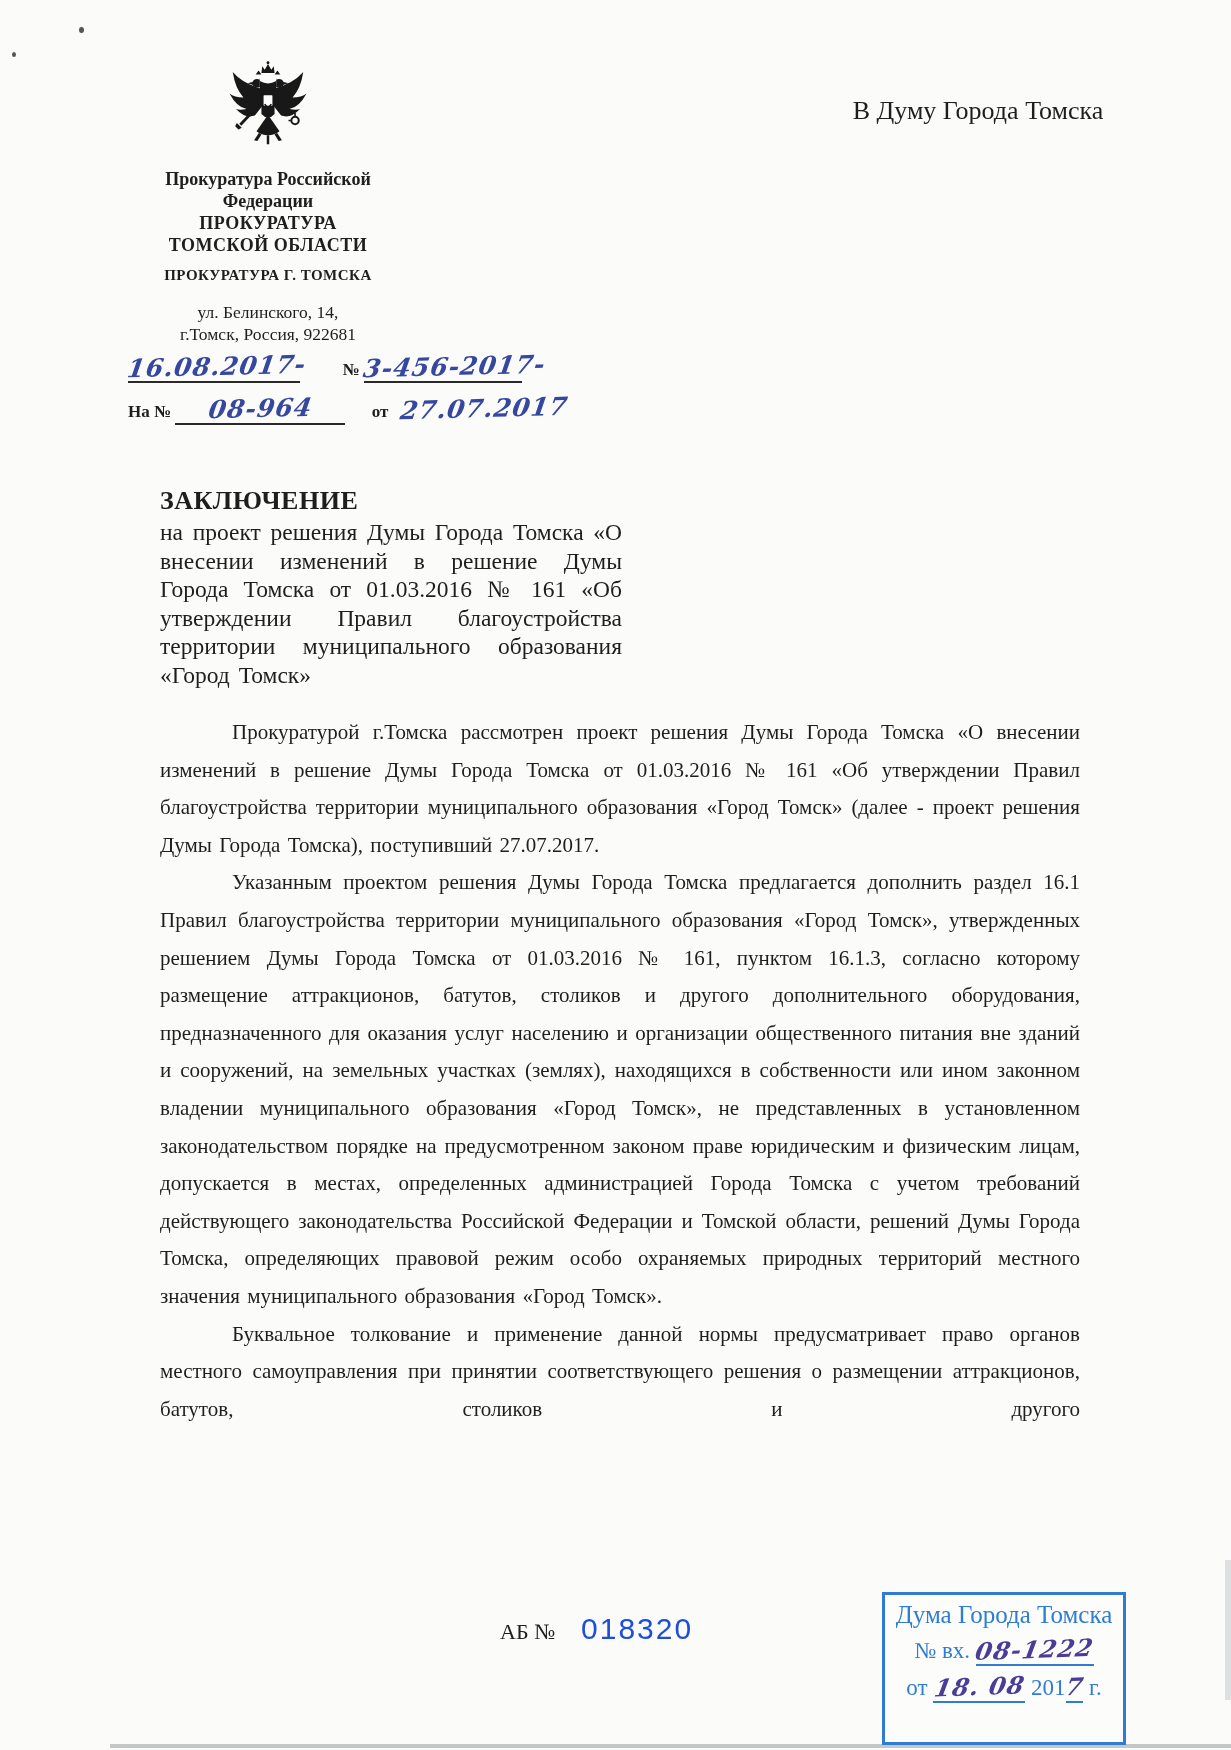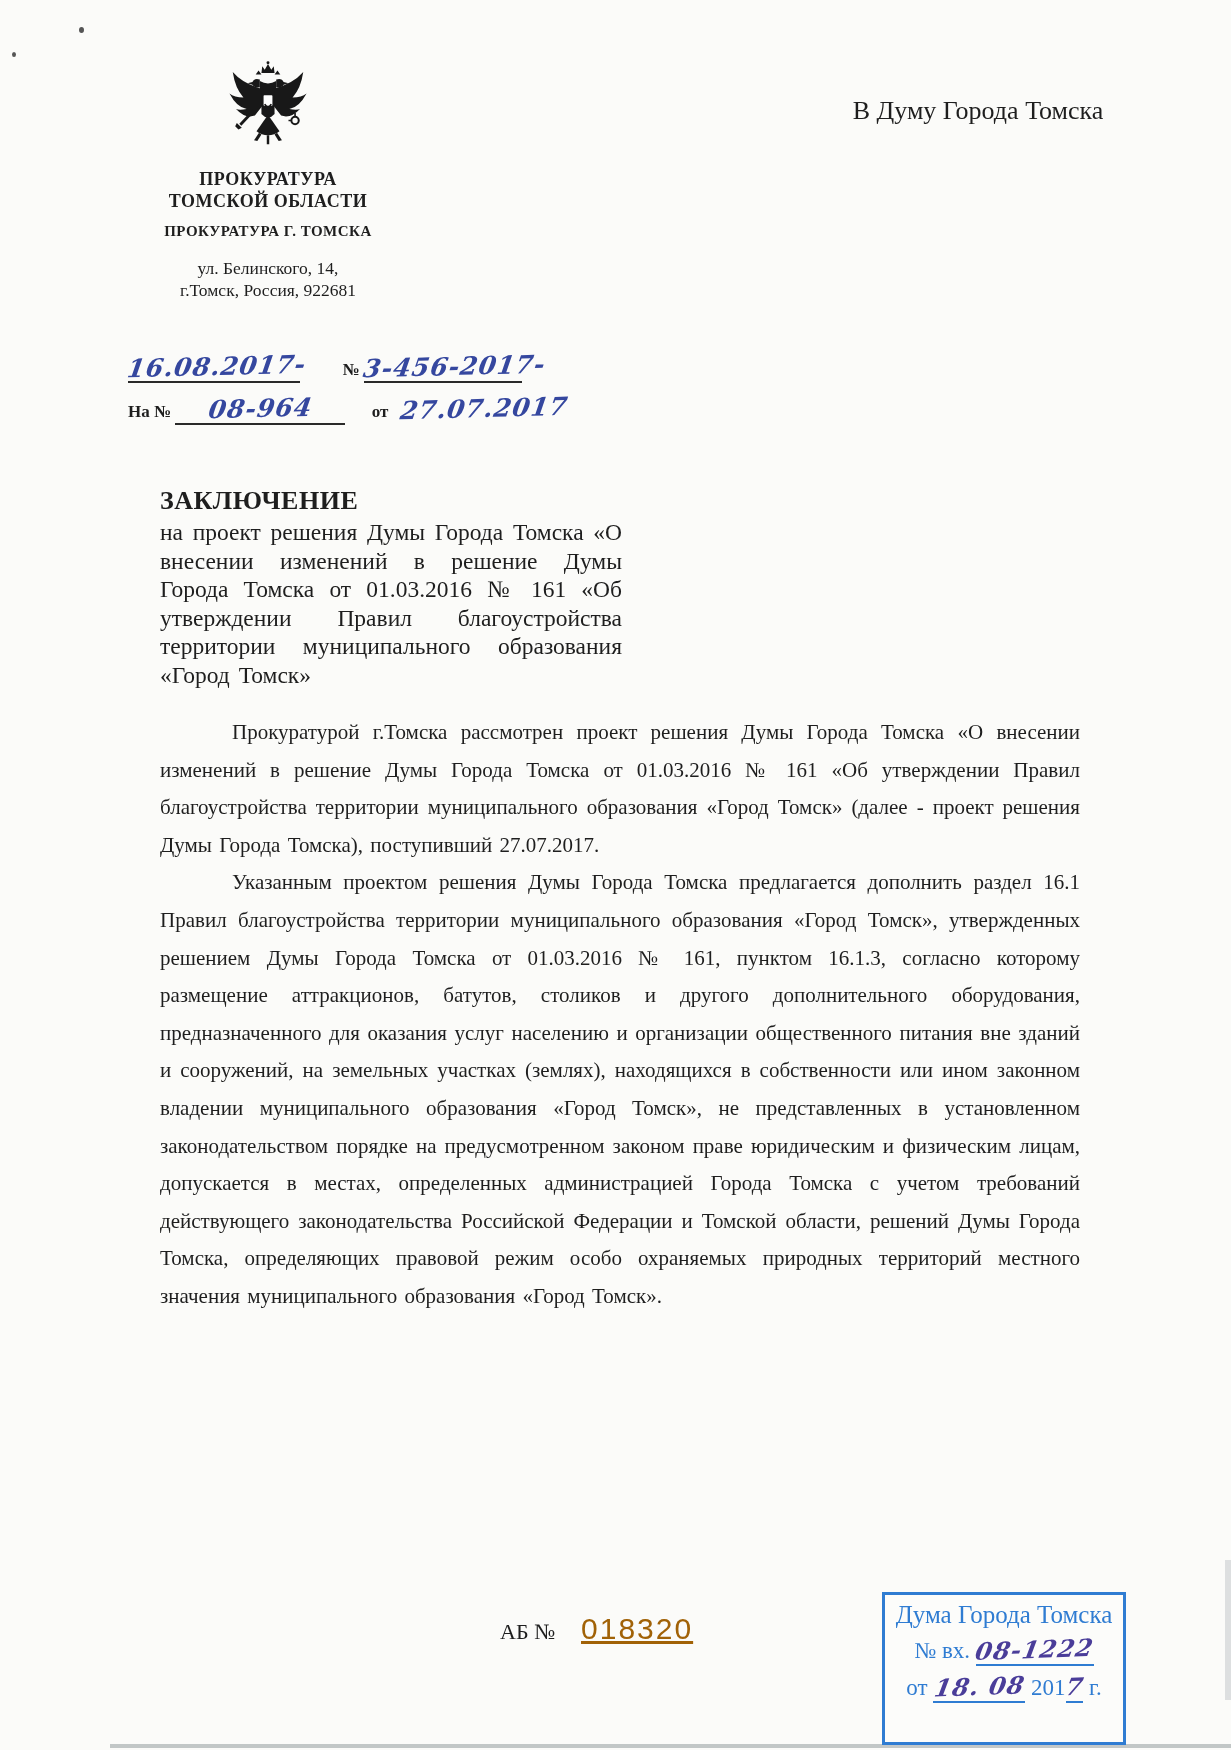--- a/index.html
+++ b/index.html
@@ -49,21 +49,21 @@
   .body-text{left:160px;top:714px;width:920px;}
   .body-text p{
     margin:0;font-size:21px;line-height:37.6px;
     text-align:justify;word-spacing:2px;text-indent:72px;
   }
   .body-text p.cont{text-align-last:justify;}
 
   
   .blank-no{left:500px;top:1612px;white-space:nowrap;}
   .blank-no .lbl{font-size:22px;}
-  .blank-no .num{font-family:"Liberation Sans","DejaVu Sans",sans-serif;font-size:30px;letter-spacing:2px;margin-left:22px;color:#a16207;text-decoration:underline;}
+  .blank-no .num{font-family:"Liberation Sans","DejaVu Sans",sans-serif;font-size:30px;letter-spacing:2px;margin-left:22px;color:#1d4ed8;}
 
   
   .stamp{
     left:882px;top:1592px;width:244px;height:153px;
     border:3px solid #2f7cd2;background:rgba(255,255,255,.25);
     color:#2f7cd2;text-align:center;padding-top:6px;box-sizing:border-box;
   }
   .stamp-title{font-size:25px;line-height:28px;}
   .stamp-line{font-size:23px;margin-top:6px;white-space:nowrap;}
   .stamp-hand{
@@ -99,20 +99,24 @@
       <path d="M48.5 91 v11 h3 v-11 z"></path>
       <path d="M61 88 l6 9 l-4 1 l-5 -8 z"></path>
       <path d="M31 60 L15 77 l2.5 2.5 L33 63 z"></path>
       <path d="M12 76 l6 6 l-4 2 l-4 -4 z"></path>
     </g>
     <circle cx="83" cy="73" r="4.5" fill="none" stroke="#181818" stroke-width="2.5"></circle>
     <path d="M83 68 v-4 M79 73 h-4" stroke="#181818" stroke-width="2"></path>
     <rect x="43.5" y="41" width="13" height="15" rx="2" fill="#fff" stroke="#181818" stroke-width="2.2"></rect>
     <path d="M46 53 q4 7 8 0" fill="none" stroke="#181818" stroke-width="2"></path>
   </svg>
+  <div class="lh-org1">
+    <div>Прокуратура Российской</div>
+    <div>Федерации</div>
+  </div>
   <div class="lh-org2">
     <div>ПРОКУРАТУРА</div>
     <div>ТОМСКОЙ ОБЛАСТИ</div>
   </div>
   <div class="lh-org3">ПРОКУРАТУРА Г. ТОМСКА</div>
   <div class="lh-addr">
     <div>ул. Белинского, 14,</div>
     <div>г.Томск, Россия, 922681</div>
   </div>
 </div>
@@ -134,20 +138,21 @@
 <div class="abs recipient">В Думу Города Томска</div>
 
 <div class="abs titleblock">
   <div class="doc-heading">ЗАКЛЮЧЕНИЕ</div>
   <div class="doc-subject">на проект решения Думы Города Томска «О внесении изменений в решение Думы Города Томска от 01.03.2016 № 161 «Об утверждении Правил благоустройства территории муниципального образования «Город Томск»</div>
 </div>
 
 <div class="abs body-text">
   <p>Прокуратурой г.Томска рассмотрен проект решения Думы Города Томска «О внесении изменений в решение Думы Города Томска от 01.03.2016 № 161 «Об утверждении Правил благоустройства территории муниципального образования «Город Томск» (далее - проект решения Думы Города Томска), поступивший 27.07.2017.</p>
   <p>Указанным проектом решения Думы Города Томска предлагается дополнить раздел 16.1  Правил благоустройства территории муниципального образования «Город Томск», утвержденных решением Думы Города Томска от 01.03.2016 № 161, пунктом 16.1.3, согласно которому размещение аттракционов, батутов, столиков и другого дополнительного оборудования, предназначенного для оказания услуг населению и организации общественного питания вне зданий и сооружений, на земельных участках (землях), находящихся в собственности или ином законном владении муниципального образования «Город Томск», не представленных в установленном законодательством порядке на предусмотренном законом праве юридическим и физическим лицам,  допускается в местах, определенных администрацией Города Томска с учетом требований действующего законодательства  Российской Федерации и Томской области, решений Думы Города Томска, определяющих правовой режим особо охраняемых природных территорий местного значения муниципального образования «Город Томск».</p>
+  <p class="cont">Буквальное толкование и применение данной нормы предусматривает право  органов местного самоуправления при принятии соответствующего решения о размещении аттракционов, батутов, столиков и другого</p>
 </div>
 
 <div class="abs blank-no">
   <span class="lbl">АБ №</span>
   <span class="num">018320</span>
 </div>
 
 <div class="abs stamp">
   <div class="stamp-title">Дума Города Томска</div>
   <div class="stamp-line">

